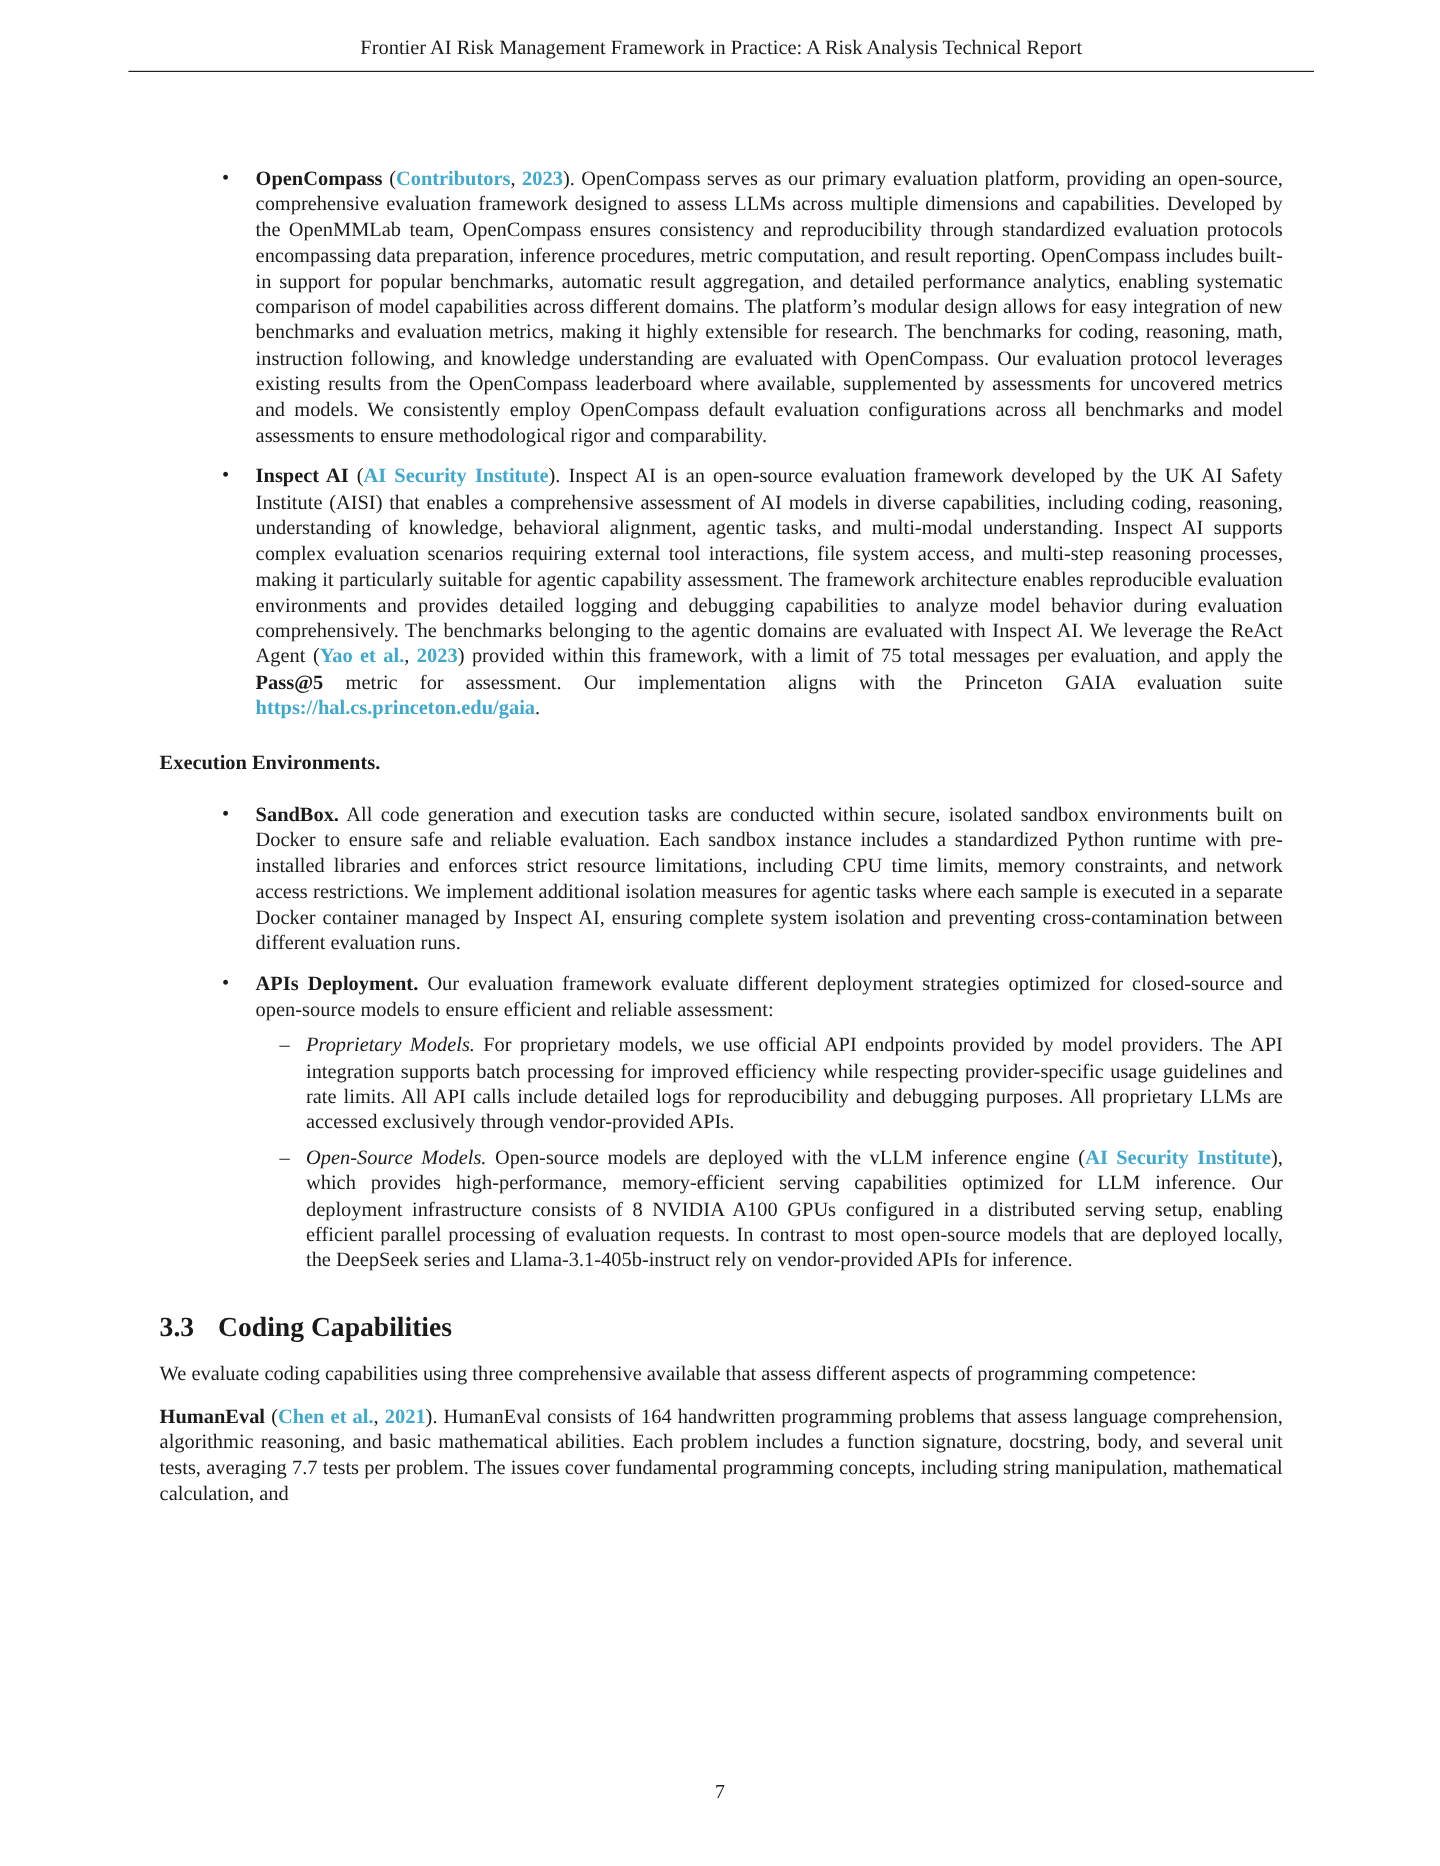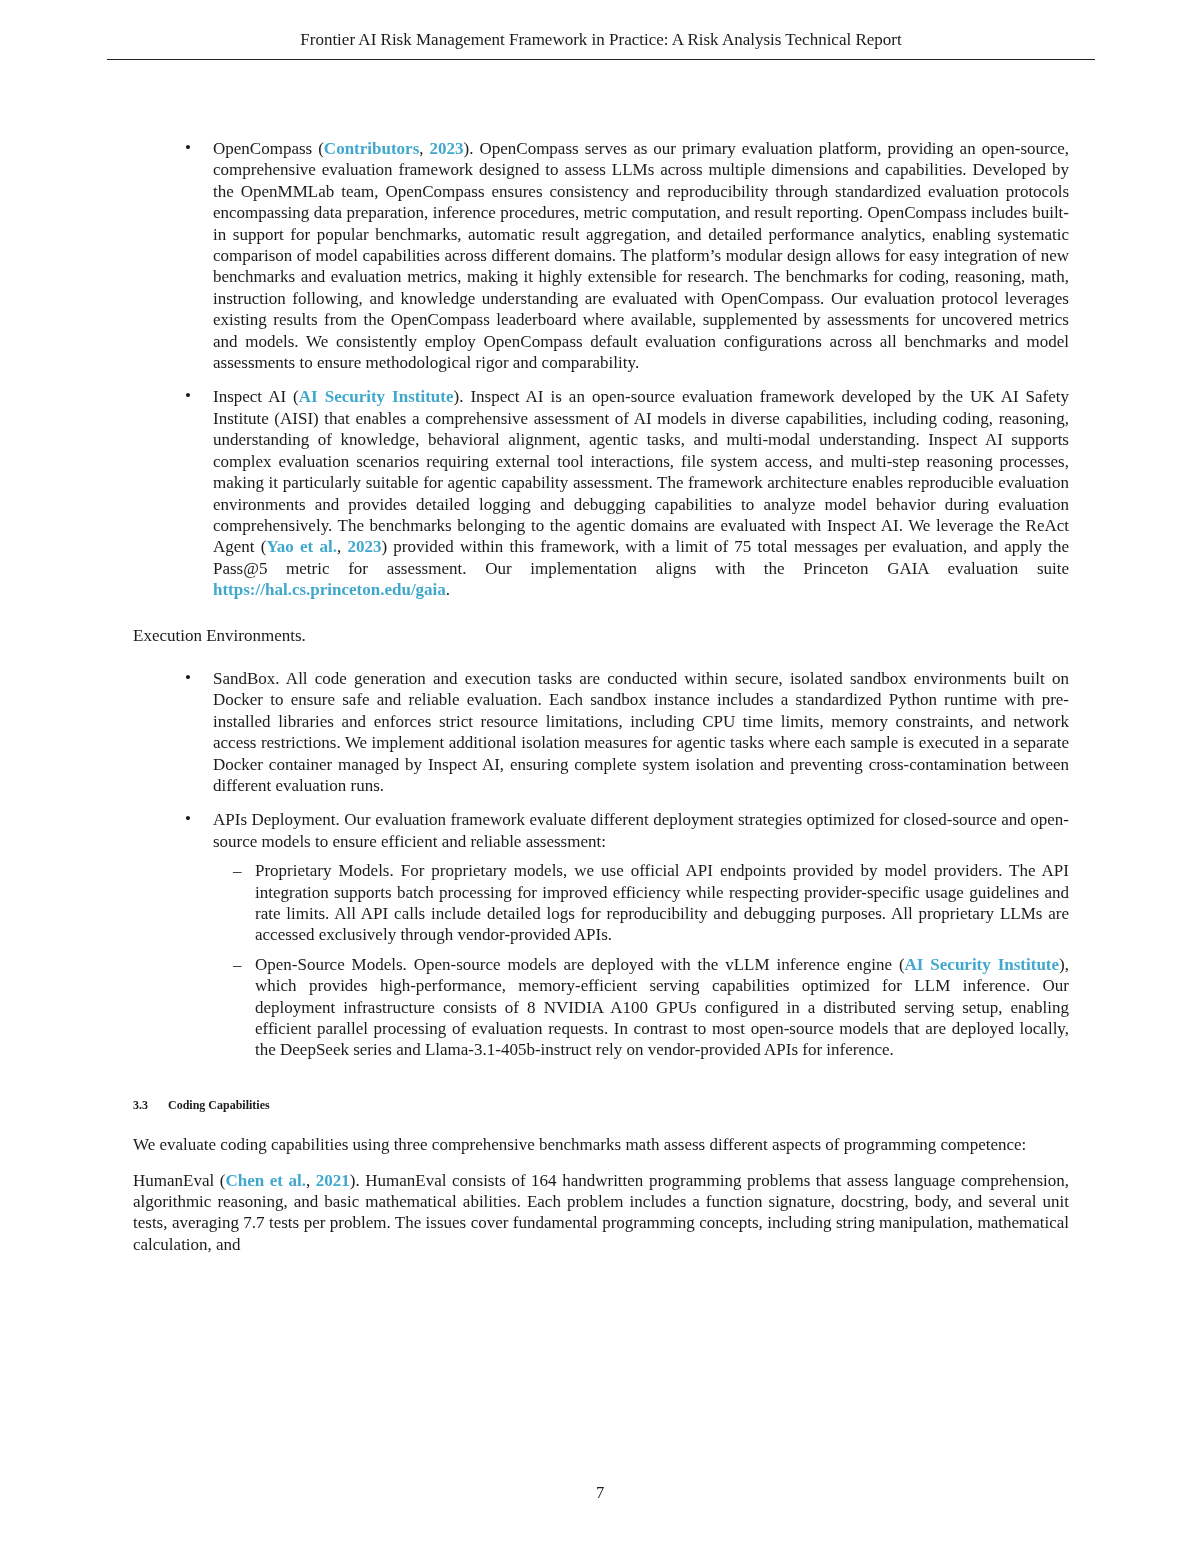--- a/index.html
+++ b/index.html
@@ -4,30 +4,30 @@
 <style>
   html,body{margin:0;padding:0;background:#ffffff;}
   body{width:1200px;height:1555px;font-family:"Liberation Serif","DejaVu Serif",serif;color:#1b1b1b;}
   .page{position:relative;width:1200px;height:1555px;box-sizing:border-box;padding:30px 131px 0 133px;overflow:hidden;background:#ffffff;}
   .header{margin:0 -26px;text-align:center;padding-bottom:9px;border-bottom:1.5px solid #222222;}
   .header-title{font-size:17px;color:#1b1b1b;}
   .page-body{margin-top:78px;font-size:17px;line-height:21.4px;}
   .para{margin:18px 0 0 0;text-align:justify;}
   .para.extra-space{margin-top:14px;}
   .para-heading{margin-top:24px;margin-bottom:22px;font-weight:bold;}
-  .section-heading{margin-top:34px;margin-bottom:16px;font-weight:bold;font-size:12px;}
+  .section-heading{margin-top:34px;margin-bottom:16px;font-weight:bold;font-size:23px;}
   .section-heading .sec-num{margin-right:20px;}
   .list{margin:0;}
   .bullet-list > .list-item{position:relative;padding-left:80px;margin-bottom:13px;text-align:justify;}
   .bullet-list > .list-item > .marker{position:absolute;left:52px;top:-1px;}
   .dash-list{margin-top:8px;}
   .dash-list > .list-item{position:relative;padding-left:42px;margin-bottom:8px;text-align:justify;}
   .dash-list > .list-item > .marker{position:absolute;left:20px;top:0;}
-  .run.b{font-weight:normal;}
-  .run.i{}
+  .run.b{font-weight:bold;}
+  .run.i{font-style:italic;}
   a.run.link{text-decoration:none;cursor:pointer;font-weight:bold;}
   .page-number{position:absolute;left:0;bottom:52px;width:100%;text-align:center;font-size:16.5px;color:#1b1b1b;}
 </style>
 </head>
 <body>
 
 <div class="page">
   <header class="header">
     <div class="header-title">Frontier AI Risk Management Framework in Practice: A Risk Analysis Technical Report</div>
   </header>
@@ -57,18 +57,18 @@
                 <div class="item-body"><span class="run i">Proprietary Models.</span><span class="run"> For proprietary models, we use official API endpoints provided by model providers. The API integration supports batch processing for improved efficiency while respecting provider-specific usage guidelines and rate limits. All API calls include detailed logs for reproducibility and debugging purposes. All proprietary LLMs are accessed exclusively through vendor-provided APIs.</span></div>
               </div>
               <div class="list-item">
                 <span class="marker">–</span>
                 <div class="item-body"><span class="run i">Open-Source Models.</span><span class="run"> Open-source models are deployed with the vLLM inference engine (</span><a class="run link" style="color: rgb(63, 168, 204);">AI Security Institute</a><span class="run">), which provides high-performance, memory-efficient serving capabilities optimized for LLM inference. Our deployment infrastructure consists of 8 NVIDIA A100 GPUs configured in a distributed serving setup, enabling efficient parallel processing of evaluation requests. In contrast to most open-source models that are deployed locally, the DeepSeek series and Llama-3.1-405b-instruct rely on vendor-provided APIs for inference.</span></div>
               </div>
             </div></div>
         </div>
       </div>
       <div class="section-heading"><span class="sec-num">3.3</span><span>Coding Capabilities</span></div>
-      <p class="para"><span class="run">We evaluate coding capabilities using three comprehensive benchmarks math assess different aspects of programming competence:</span></p>
+      <p class="para"><span class="run">We evaluate coding capabilities using three comprehensive available that assess different aspects of programming competence:</span></p>
       <p class="para extra-space"><span class="run b">HumanEval</span><span class="run">  (</span><a class="run link" style="color: rgb(63, 168, 204);">Chen et al.</a><span class="run">, </span><a class="run link" style="color: rgb(63, 168, 204);">2021</a><span class="run">). HumanEval consists of 164 handwritten programming problems that assess language comprehension, algorithmic reasoning, and basic mathematical abilities. Each problem includes a function signature, docstring, body, and several unit tests, averaging 7.7 tests per problem. The issues cover fundamental programming concepts, including string manipulation, mathematical calculation, and</span></p>
     </main>
 
   <div class="page-number">7</div>
 </div>
 
 </body></html>

